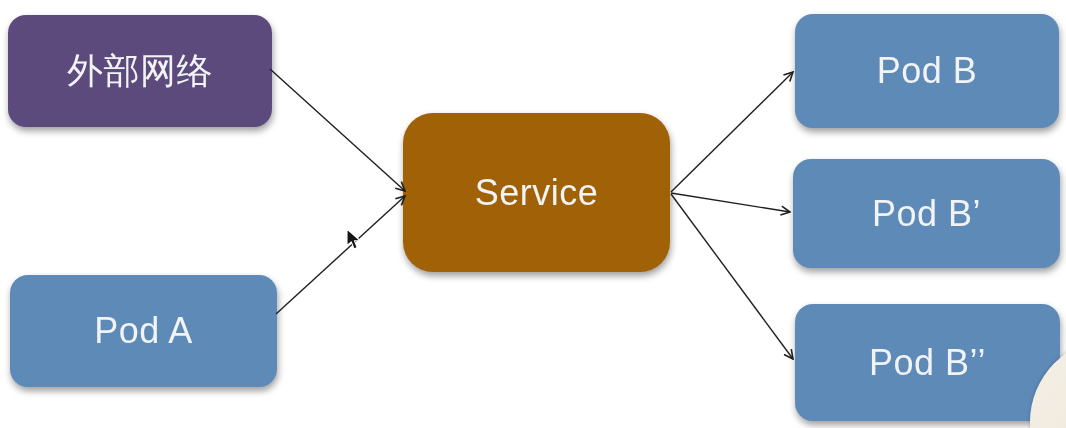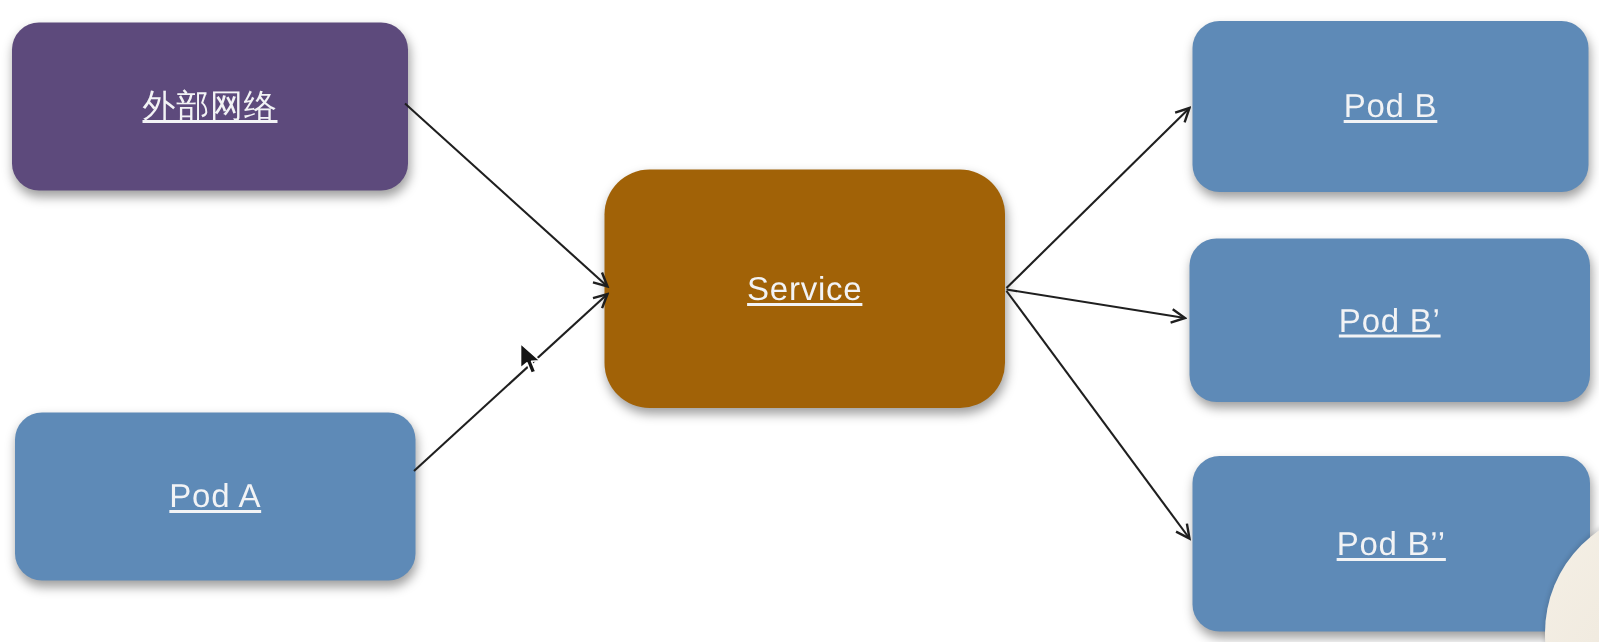--- a/index.html
+++ b/index.html
@@ -18,25 +18,24 @@
     position: absolute;
     display: flex;
     align-items: center;
     justify-content: center;
     border-radius: 18px;
     box-shadow: 1px 4px 7px rgba(0,0,0,0.38);
     z-index: 1;
   }
   .node .label {
     color: var(--label, #f2f3f5);
-    font-size: 22px;
+    font-size: 36px;
     font-weight: 400;
     letter-spacing: 0.5px;
     white-space: nowrap;
-    text-decoration: underline;
   }
   #node-external-network { left: 8px;   top: 15px;  width: 264px; height: 112px; }
   #node-pod-a            { left: 10px;  top: 275px; width: 267px; height: 112px; }
   #node-service          { left: 403px; top: 113px; width: 267px; height: 159px; border-radius: 30px; }
   #node-pod-b            { left: 795px; top: 14px;  width: 264px; height: 114px; }
   #node-pod-b-prime      { left: 793px; top: 159px; width: 267px; height: 109px; }
   #node-pod-b-dprime     { left: 795px; top: 304px; width: 265px; height: 117px; }
 
   .edges-layer {
     position: absolute;

